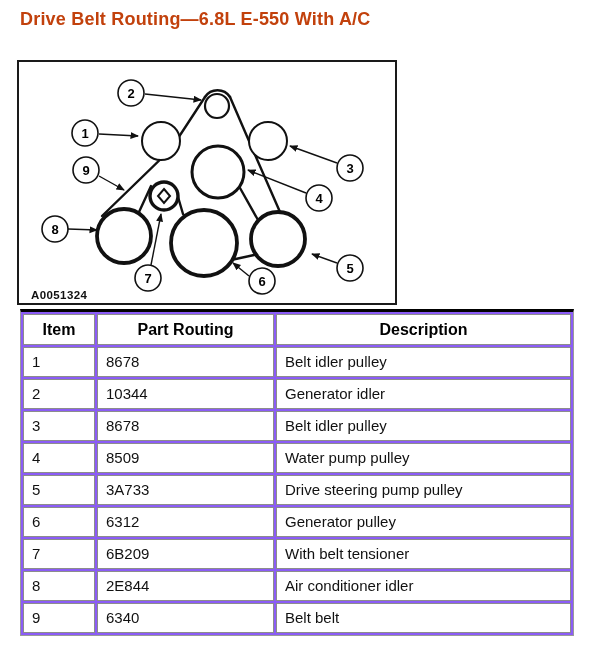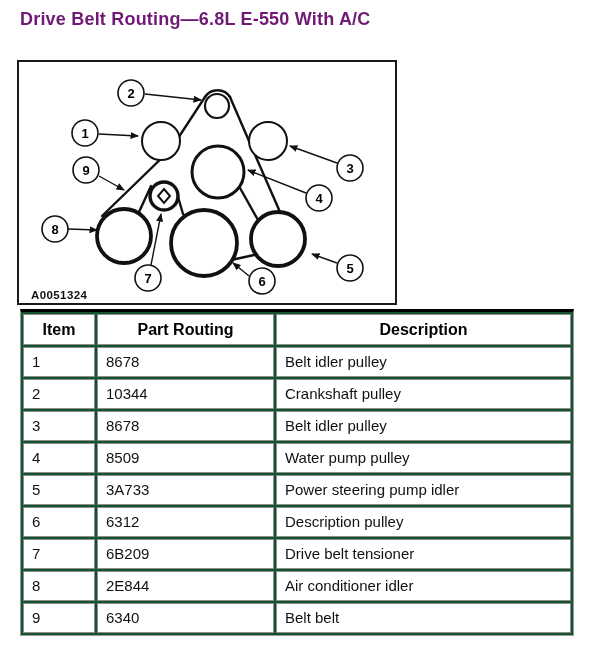--- a/index.html
+++ b/index.html
@@ -3,35 +3,35 @@
 <meta charset="utf-8">
 <style>
   html,body { margin:0; padding:0; }
   body {
     width:600px; height:662px; background:#ffffff; position:relative;
     font-family:"Liberation Sans", sans-serif; color:#000;
     overflow:hidden;
   }
   .page-title {
     position:absolute; left:20px; top:9px;
-    font-size:18px; font-weight:bold; letter-spacing:0.2px; color:#701a75;
+    font-size:18px; font-weight:bold; letter-spacing:0.2px; color:#c2410c;
     white-space:nowrap;
   }
   .diagram-box {
     position:absolute; left:17px; top:60px;
     width:376px; height:241px;
     border:2px solid #1a1a1a; background:#fff;
   }
   .diagram-box svg { display:block; width:376px; height:241px; }
   svg text { font-family:"Liberation Sans", sans-serif; }
 
   table.parts-table {
     position:absolute; left:20px; top:309px; width:448px;
     border-collapse:separate; border-spacing:2px; table-layout:fixed;
-    background:#14532d;
+    background:#8b5cf6;
     border:1px solid #9a9a9a;
     border-top:3px solid #000;
   }
   table.parts-table th {
     border:1px solid #8c8c8c;
     font-size:16px; font-weight:bold; text-align:center;
     padding:5px 2px; line-height:19px; color:#000; background:#fff;
   }
   table.parts-table td {
     border:1px solid #8c8c8c;
@@ -137,46 +137,46 @@
   </thead>
   <tbody id="table-body">
       <tr>
         <td>1</td>
         <td>8678</td>
         <td>Belt idler pulley</td>
       </tr>
       <tr>
         <td>2</td>
         <td>10344</td>
-        <td>Crankshaft pulley</td>
+        <td>Generator idler</td>
       </tr>
       <tr>
         <td>3</td>
         <td>8678</td>
         <td>Belt idler pulley</td>
       </tr>
       <tr>
         <td>4</td>
         <td>8509</td>
         <td>Water pump pulley</td>
       </tr>
       <tr>
         <td>5</td>
         <td>3A733</td>
-        <td>Power steering pump idler</td>
+        <td>Drive steering pump pulley</td>
       </tr>
       <tr>
         <td>6</td>
         <td>6312</td>
-        <td>Description pulley</td>
+        <td>Generator pulley</td>
       </tr>
       <tr>
         <td>7</td>
         <td>6B209</td>
-        <td>Drive belt tensioner</td>
+        <td>With belt tensioner</td>
       </tr>
       <tr>
         <td>8</td>
         <td>2E844</td>
         <td>Air conditioner idler</td>
       </tr>
       <tr>
         <td>9</td>
         <td>6340</td>
         <td>Belt belt</td>

